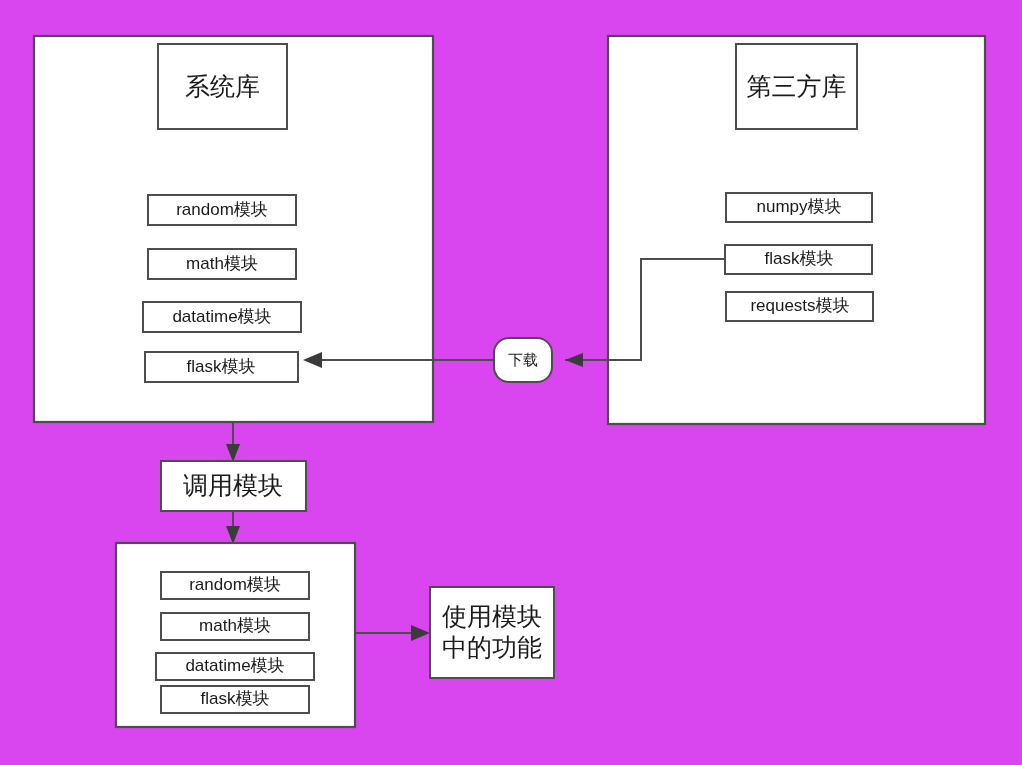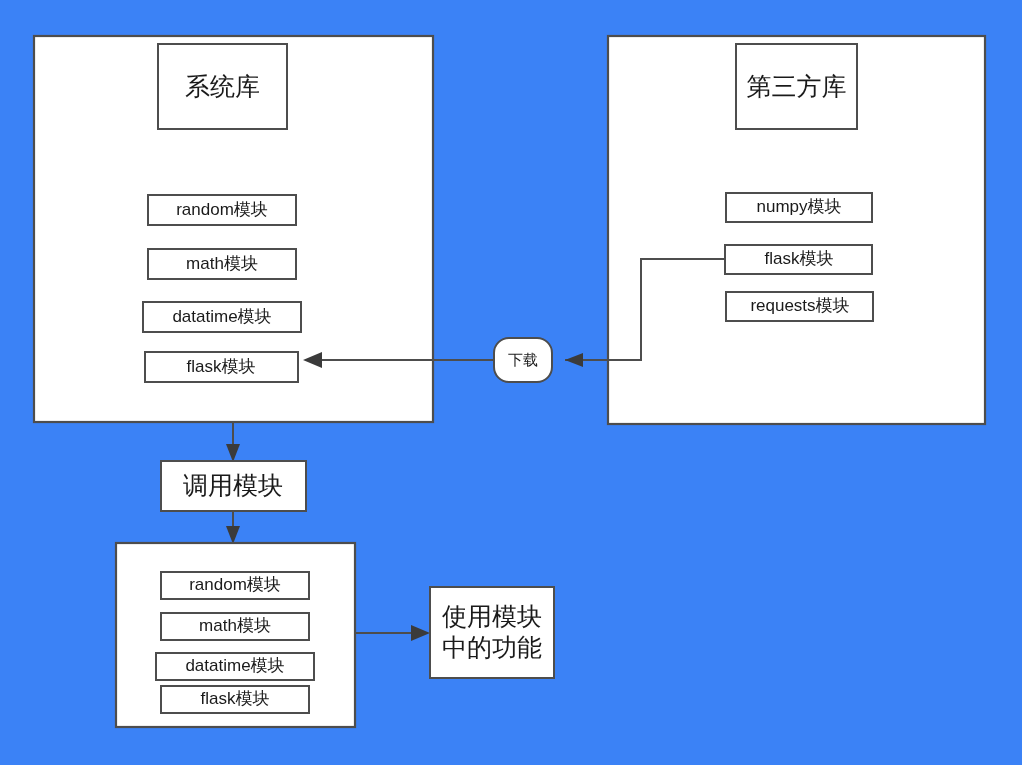--- a/index.html
+++ b/index.html
@@ -7,21 +7,21 @@
     padding: 0;
     background: #ffffff;
   }
   body {
     font-family: "Liberation Sans", "DejaVu Sans", sans-serif;
   }
   #canvas {
     position: relative;
     width: 1022px;
     height: 765px;
-    background: #3b82f6;
+    background: #d946ef;
     overflow: hidden;
   }
   #diagram-svg {
     position: absolute;
     left: 0;
     top: 0;
     width: 1022px;
     height: 765px;
   }
   .node-rect {

